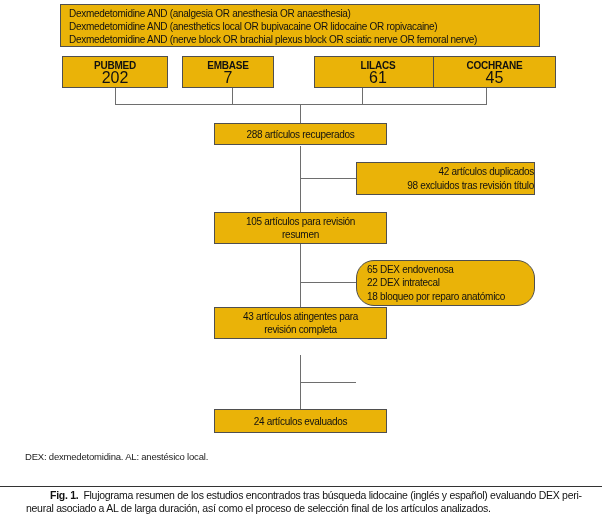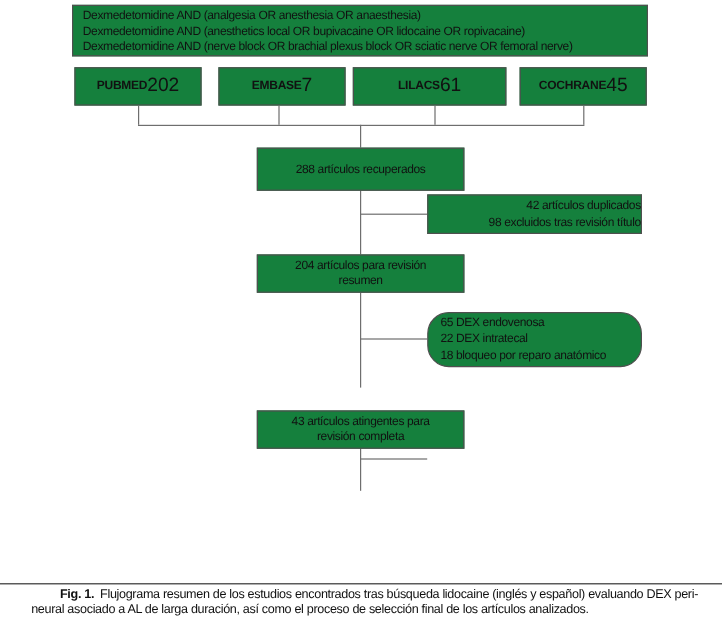--- a/index.html
+++ b/index.html
@@ -16,35 +16,35 @@
     overflow: hidden;
   }
   .figure {
     position: absolute;
     inset: 0;
   }
   .box {
     position: absolute;
     box-sizing: border-box;
     border: 1px solid #4f4f4f;
-    background: #15803d;
+    background: #eab308;
   }
   .lines {
     white-space: pre-line;
   }
   
   .query-box {
     left: 60px; top: 4px; width: 480px; height: 43px;
     font-size: 10px; line-height: 13px; letter-spacing: -0.3px;
     padding: 2px 6px 0 8px;
   }
   
   .db-box {
     top: 56px; height: 32px;
-    display: flex; flex-direction: row;
+    display: flex; flex-direction: column;
     align-items: center; justify-content: center;
     text-align: center;
   }
   .db-name { font-weight: bold; font-size: 10px; letter-spacing: -0.2px; line-height: 12px; }
   .db-count { font-size: 16px; line-height: 12px; }
   
   .flow-box {
     left: 214px; width: 173px;
     display: flex; align-items: center; justify-content: center;
     text-align: center;
@@ -93,59 +93,61 @@
 <div class="figure">
 
   <div class="box query-box lines">Dexmedetomidine AND (analgesia OR anesthesia OR anaesthesia)
 Dexmedetomidine AND (anesthetics local OR bupivacaine OR lidocaine OR ropivacaine)
 Dexmedetomidine AND (nerve block OR brachial plexus block OR sciatic nerve OR femoral nerve)</div>
 
   <div class="box db-box" style="left:62px; width:106px;">
     <div class="db-name">PUBMED</div>
     <div class="db-count">202</div>
   </div>
-  <div class="box db-box" style="left:182px; width:106px;">
+  <div class="box db-box" style="left:182px; width:92px;">
     <div class="db-name">EMBASE</div>
     <div class="db-count">7</div>
   </div>
-  <div class="box db-box" style="left:294px; width:128px;">
+  <div class="box db-box" style="left:314px; width:128px;">
     <div class="db-name">LILACS</div>
     <div class="db-count">61</div>
   </div>
-  <div class="box db-box" style="left:433px; width:106px;">
+  <div class="box db-box" style="left:433px; width:123px;">
     <div class="db-name">COCHRANE</div>
     <div class="db-count">45</div>
   </div>
 
   <div class="vline" style="left:115px; top:88px; height:16px;"></div>
   <div class="vline" style="left:232px; top:88px; height:16px;"></div>
   <div class="vline" style="left:362px; top:88px; height:16px;"></div>
   <div class="vline" style="left:486px; top:88px; height:16px;"></div>
   <div class="hline" style="left:115px; top:104px; width:372px;"></div>
 
   <div class="vline" style="left:300px; top:104px; height:19px;"></div>
   <div class="vline" style="left:300px; top:146px; height:66px;"></div>
   <div class="vline" style="left:300px; top:244px; height:79px;"></div>
   <div class="vline" style="left:300px; top:355px; height:54px;"></div>
 
   <div class="hline" style="left:300px; top:178px; width:56px;"></div>
   <div class="hline" style="left:300px; top:282px; width:56px;"></div>
   <div class="hline" style="left:300px; top:382px; width:56px;"></div>
 
-  <div class="box flow-box lines" style="top:123px; height:36px;">288 artículos recuperados</div>
-  <div class="box flow-box lines" style="top:212px; height:32px;">204 artículos para revisión
+  <div class="box flow-box lines" style="top:123px; height:22px;">288 artículos recuperados</div>
+  <div class="box flow-box lines" style="top:212px; height:32px;">105 artículos para revisión
 resumen</div>
-  <div class="box flow-box lines" style="top:342px; height:32px;">43 artículos atingentes para
+  <div class="box flow-box lines" style="top:307px; height:32px;">43 artículos atingentes para
 revisión completa</div>
+  <div class="box flow-box lines" style="top:409px; height:24px;">24 artículos evaluados</div>
 
   <div class="box side-box lines" style="top:162px; height:33px;text-align:right;">42 artículos duplicados
 98 excluidos tras revisión título</div>
   <div class="box side-box lines" style="top:260px; height:46px;border-radius:18px;">65 DEX endovenosa
 22 DEX intratecal
 18 bloqueo por reparo anatómico</div>
 
+  <div class="footnote">DEX: dexmedetomidina. AL: anestésico local.</div>
 
   <div class="caption-rule"></div>
   <div class="caption">
     <span class="cap-label">Fig. 1.</span><span>Flujograma resumen de los estudios encontrados tras búsqueda lidocaine (inglés y español) evaluando DEX peri-</span><span class="cap-line2">neural asociado a AL de larga duración, así como el proceso de selección final de los artículos analizados.</span>
   </div>
 
 </div>
 
 </body></html>

